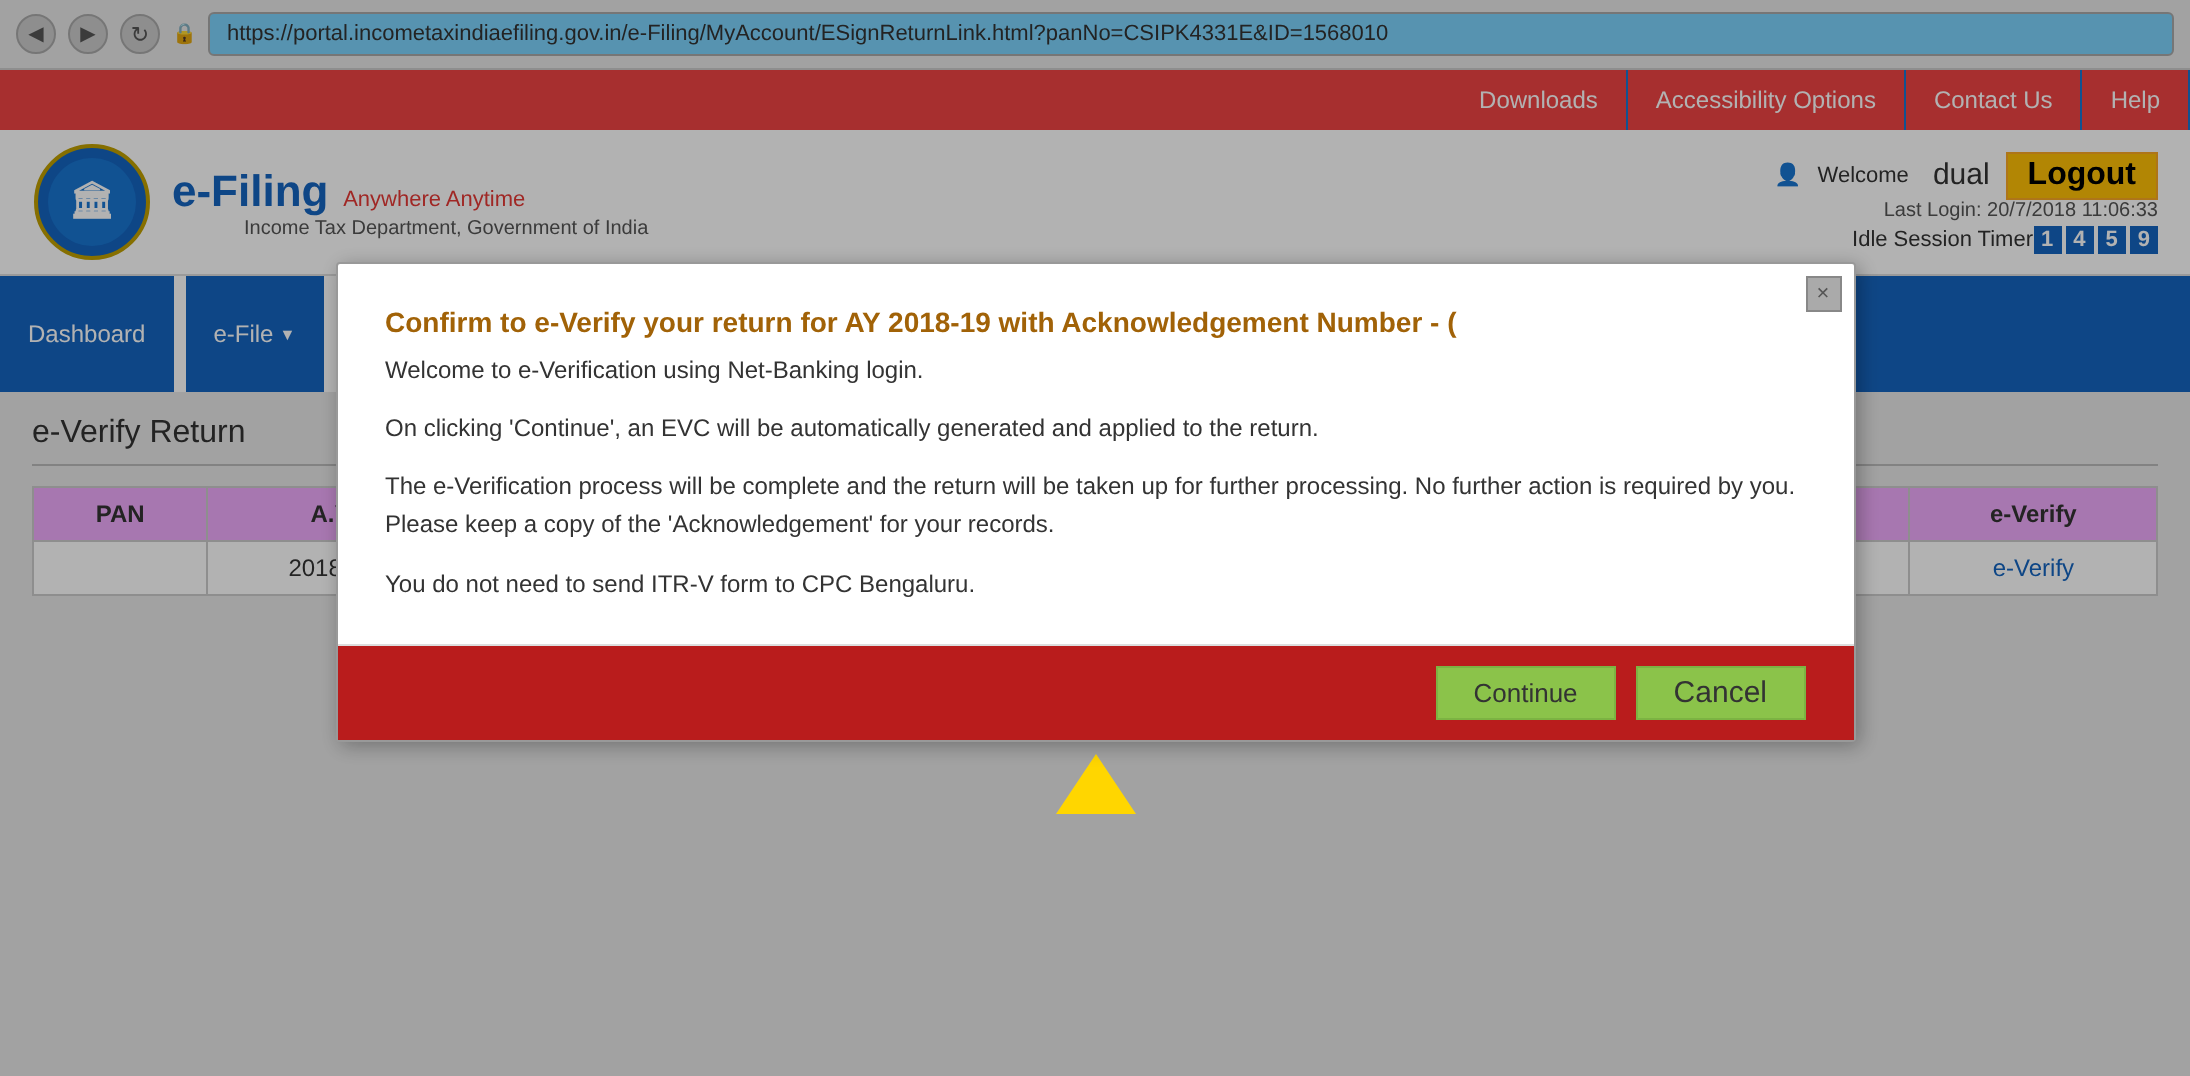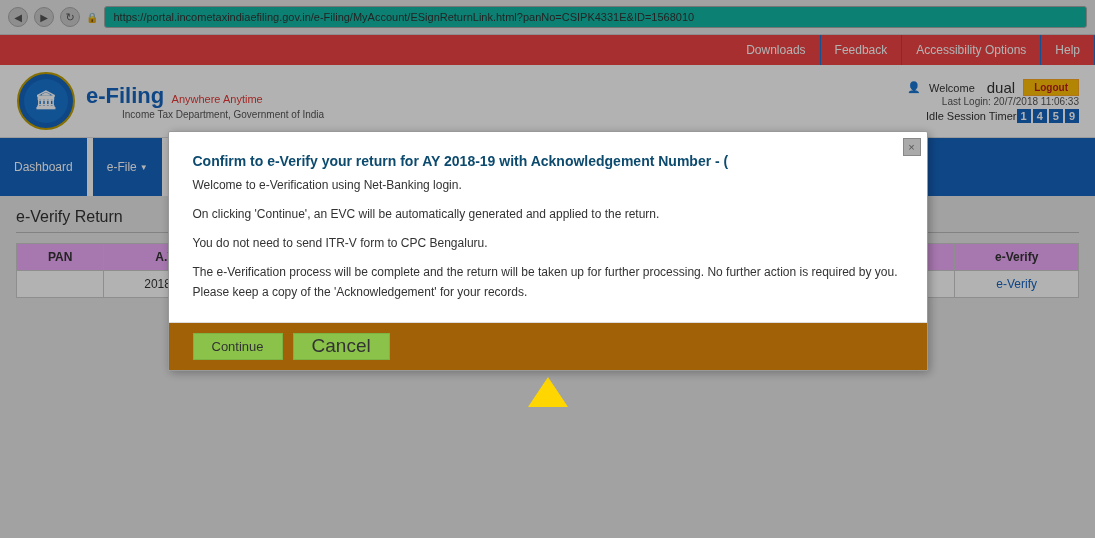--- a/index.html
+++ b/index.html
@@ -3,21 +3,21 @@
   <meta charset="utf-8">
   <style>
     * { margin: 0; padding: 0; box-sizing: border-box; }
     body { font-family: Arial, sans-serif; font-size: 12px; background: #d0d0d0; width: 1095px; min-height: 538px; overflow: hidden; }
 
     
     .browser-chrome { background: #f1f1f1; border-bottom: 1px solid #ccc; }
     .browser-toolbar { display: flex; align-items: center; padding: 6px 8px; gap: 6px; background: #e8e8e8; }
     .nav-btn { width: 20px; height: 20px; border-radius: 50%; background: #ccc; border: 1px solid #aaa; cursor: pointer; display: flex; align-items: center; justify-content: center; font-size: 10px; color: #555; }
     .reload-btn { font-size: 11px; }
-    .address-bar { flex: 1; height: 22px; border: 1px solid #aaa; border-radius: 3px; padding: 0 8px; font-size: 11px; background: #14b8a6; color: #333; }
+    .address-bar { flex: 1; height: 22px; border: 1px solid #aaa; border-radius: 3px; padding: 0 8px; font-size: 11px; background: #7dd3fc; color: #333; }
     .lock-icon { font-size: 10px; color: #4caf50; }
 
     
     .top-nav { background: #ef4444; display: flex; justify-content: flex-end; align-items: stretch; }
     .top-nav-item { color: white; padding: 8px 14px; font-size: 12px; cursor: pointer; border-right: 1px solid #1976d2; display: flex; align-items: center; }
 
     
     .site-header { background: white; display: flex; align-items: center; justify-content: space-between; padding: 6px 16px; border-bottom: 1px solid #ddd; }
     .logo-area { display: flex; align-items: center; gap: 10px; }
     .logo-emblem { width: 60px; height: 60px; }
@@ -41,47 +41,47 @@
     .verify-table { width: 100%; border-collapse: collapse; background: white; margin-bottom: 20px; }
     .verify-table th { background: #f0abfc; border: 1px solid #ccc; padding: 6px 10px; text-align: center; font-size: 12px; font-weight: bold; color: #333; }
     .verify-table td { border: 1px solid #ccc; padding: 6px 10px; text-align: center; font-size: 12px; color: #333; background: white; }
     .verify-link { color: #1565c0; cursor: pointer; text-decoration: none; }
 
     
     .modal-overlay { position: fixed; top: 0; left: 0; width: 100%; height: 100%; background: rgba(0,0,0,0.3); display: flex; align-items: center; justify-content: center; z-index: 1000; }
     .modal { background: white; border: 1px solid #999; border-radius: 2px; width: 760px; padding: 0; position: relative; box-shadow: 2px 2px 10px rgba(0,0,0,0.3); }
     .modal-close { position: absolute; top: 6px; right: 6px; width: 18px; height: 18px; background: #aaa; border: 1px solid #888; cursor: pointer; display: flex; align-items: center; justify-content: center; font-size: 11px; color: #555; }
     .modal-body { padding: 20px 24px 10px; }
-    .modal-title { font-size: 14px; font-weight: bold; color: #0c4a6e; margin-bottom: 4px; line-height: 1.4; }
+    .modal-title { font-size: 14px; font-weight: bold; color: #a16207; margin-bottom: 4px; line-height: 1.4; }
     .modal-text { font-size: 12px; color: #333; margin-bottom: 10px; line-height: 1.6; }
-    .modal-footer { border-top: 1px solid #ddd; padding: 10px 24px; display: flex; justify-content: flex-start; gap: 10px; background: #a16207; }
+    .modal-footer { border-top: 1px solid #ddd; padding: 10px 24px; display: flex; justify-content: flex-end; gap: 10px; background: #b91c1c; }
     .btn-continue { background: #8bc34a; border: 1px solid #7cb342; color: #333; padding: 5px 18px; font-size: 13px; cursor: pointer; font-weight: normal; }
-    .btn-cancel { background: #8bc34a; border: 1px solid #7cb342; color: #333; padding: 1px 18px; font-size: 19px; cursor: pointer; }
+    .btn-cancel { background: #8bc34a; border: 1px solid #7cb342; color: #333; padding: 1px 18px; font-size: 15px; cursor: pointer; }
 
     
     .arrow-area { display: flex; justify-content: center; margin-top: 6px; }
     .up-arrow { width: 0; height: 0; border-left: 20px solid transparent; border-right: 20px solid transparent; border-bottom: 30px solid #ffd600; }
   </style>
 </head>
 <body>
 
 <div class="browser-chrome">
   <div class="browser-toolbar">
     <button class="nav-btn">◀</button>
     <button class="nav-btn">▶</button>
     <button class="nav-btn reload-btn">↻</button>
     <span class="lock-icon">🔒</span>
     <input class="address-bar" readonly="" value="https://portal.incometaxindiaefiling.gov.in/e-Filing/MyAccount/ESignReturnLink.html?panNo=CSIPK4331E&amp;ID=1568010" style="">
   </div>
 </div>
 
 <div class="top-nav">
   <div class="top-nav-item">Downloads</div>
-  <div class="top-nav-item">Feedback</div>
   <div class="top-nav-item">Accessibility Options</div>
+  <div class="top-nav-item">Contact Us</div>
   <div class="top-nav-item">Help</div>
 </div>
 
 <div class="site-header">
   <div class="logo-area">
 
     <svg class="logo-emblem" viewBox="0 0 60 60">
       <circle cx="30" cy="30" r="28" fill="#1565c0" stroke="#c0a000" stroke-width="2"></circle>
       <circle cx="30" cy="30" r="22" fill="#1976d2"></circle>
       <text x="30" y="35" text-anchor="middle" fill="white" font-size="18" font-weight="bold">🏛</text>
@@ -92,21 +92,21 @@
         <span style="color:#e53935; font-size:11px; margin-left:4px;">Anywhere Anytime</span>
       </div>
       <div style="color:#555; font-size:10px;margin-left:36px;">Income Tax Department, Government of India</div>
     </div>
   </div>
   <div class="user-info">
     <div style="display:flex; align-items:center; gap:8px; justify-content:flex-end;">
       <span style="font-size:11px;">👤</span>
       <span>Welcome</span>
       <span style="color:#333; font-size:15px; margin-left:4px;">dual</span>
-      <button class="logout-btn" style="background:#ffc107; border:1px solid #f9a825; padding:2px 10px; cursor:pointer; font-size:10px; font-weight:bold; color:#b91c1c;">Logout</button>
+      <button class="logout-btn" style="background:#ffc107; border:1px solid #f9a825; padding:2px 10px; cursor:pointer; font-size:16px; font-weight:bold; color:#000000;">Logout</button>
     </div>
     <div class="session-info">Last Login: 20/7/2018 11:06:33</div>
     <div style="display:flex; align-items:center; gap:0; justify-content:flex-end; margin-top:2px;">
       <span>Idle Session Timer</span>
       <div class="session-timer">
         <span class="timer-box">1</span>
         <span class="timer-box">4</span>
         <span class="timer-box">5</span>
         <span class="timer-box">9</span>
       </div>
@@ -176,22 +176,22 @@
 </div>
 
 <div class="modal-overlay">
   <div style="display:flex; flex-direction:column; align-items:center;">
     <div class="modal">
       <div class="modal-close">×</div>
       <div class="modal-body">
         <div class="modal-title">Confirm to e-Verify your return for AY 2018-19 with Acknowledgement Number - (</div>
         <p class="modal-text">Welcome to e-Verification using Net-Banking login.</p>
         <p class="modal-text">On clicking 'Continue', an EVC will be automatically generated and applied to the return.</p>
+        <p class="modal-text">The e-Verification process will be complete and the return will be taken up for further processing. No further action is required by you. Please keep a copy of the 'Acknowledgement' for your records.</p>
         <p class="modal-text">You do not need to send ITR-V form to CPC Bengaluru.</p>
-        <p class="modal-text">The e-Verification process will be complete and the return will be taken up for further processing. No further action is required by you. Please keep a copy of the 'Acknowledgement' for your records.</p>
       </div>
       <div class="modal-footer">
         <button class="btn-continue">Continue</button>
         <button class="btn-cancel">Cancel</button>
       </div>
     </div>
 
     <div class="arrow-area">
       <div class="up-arrow"></div>
     </div>

